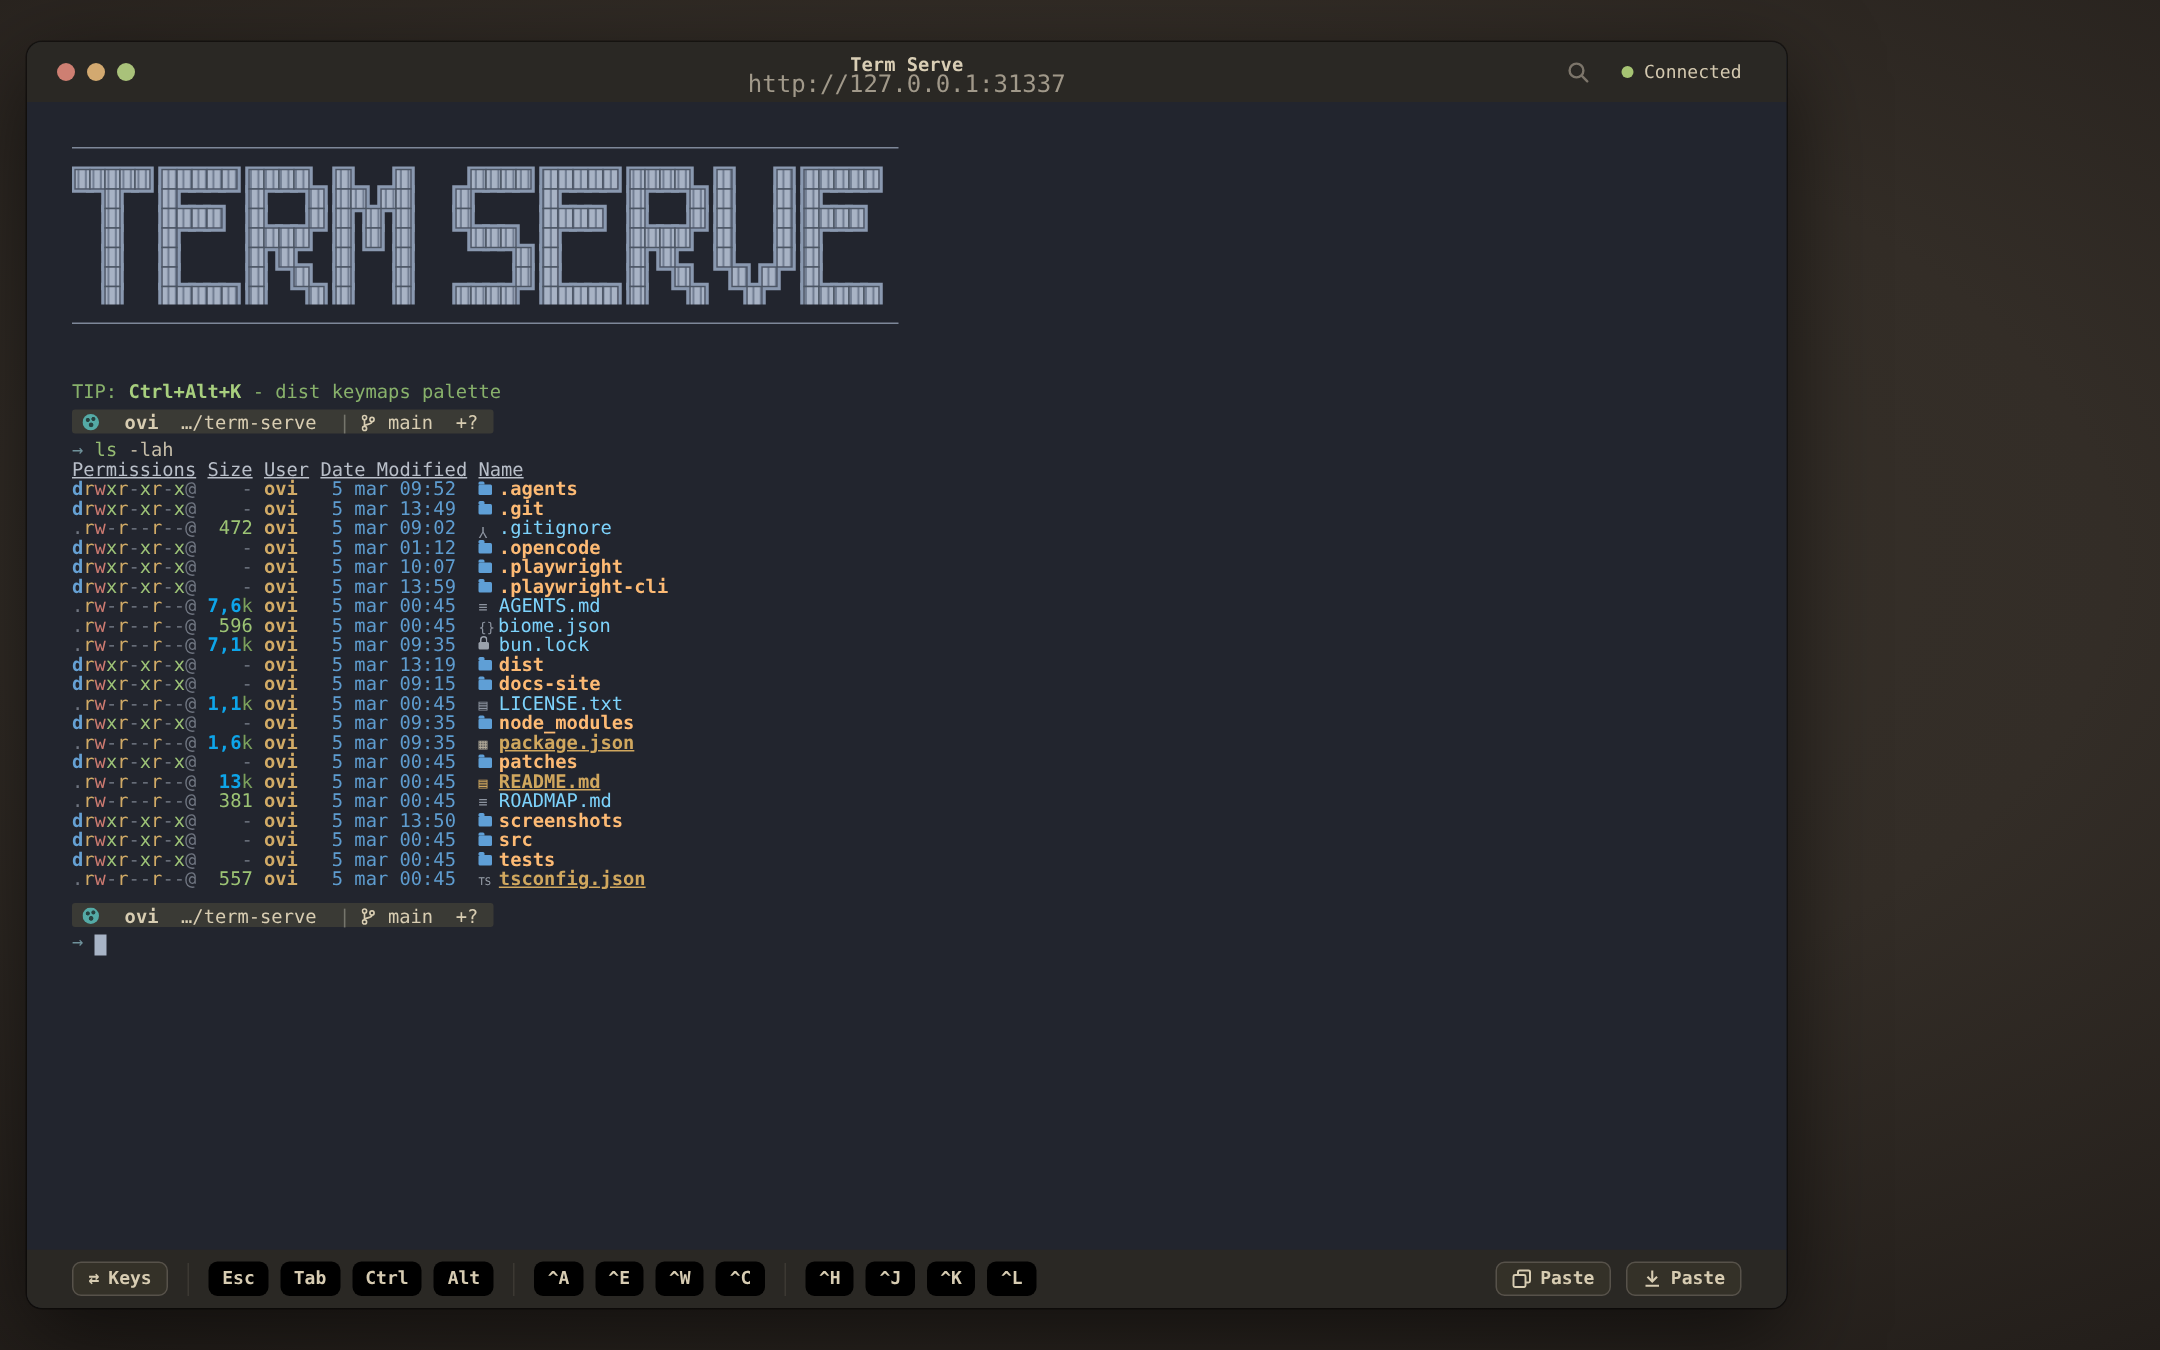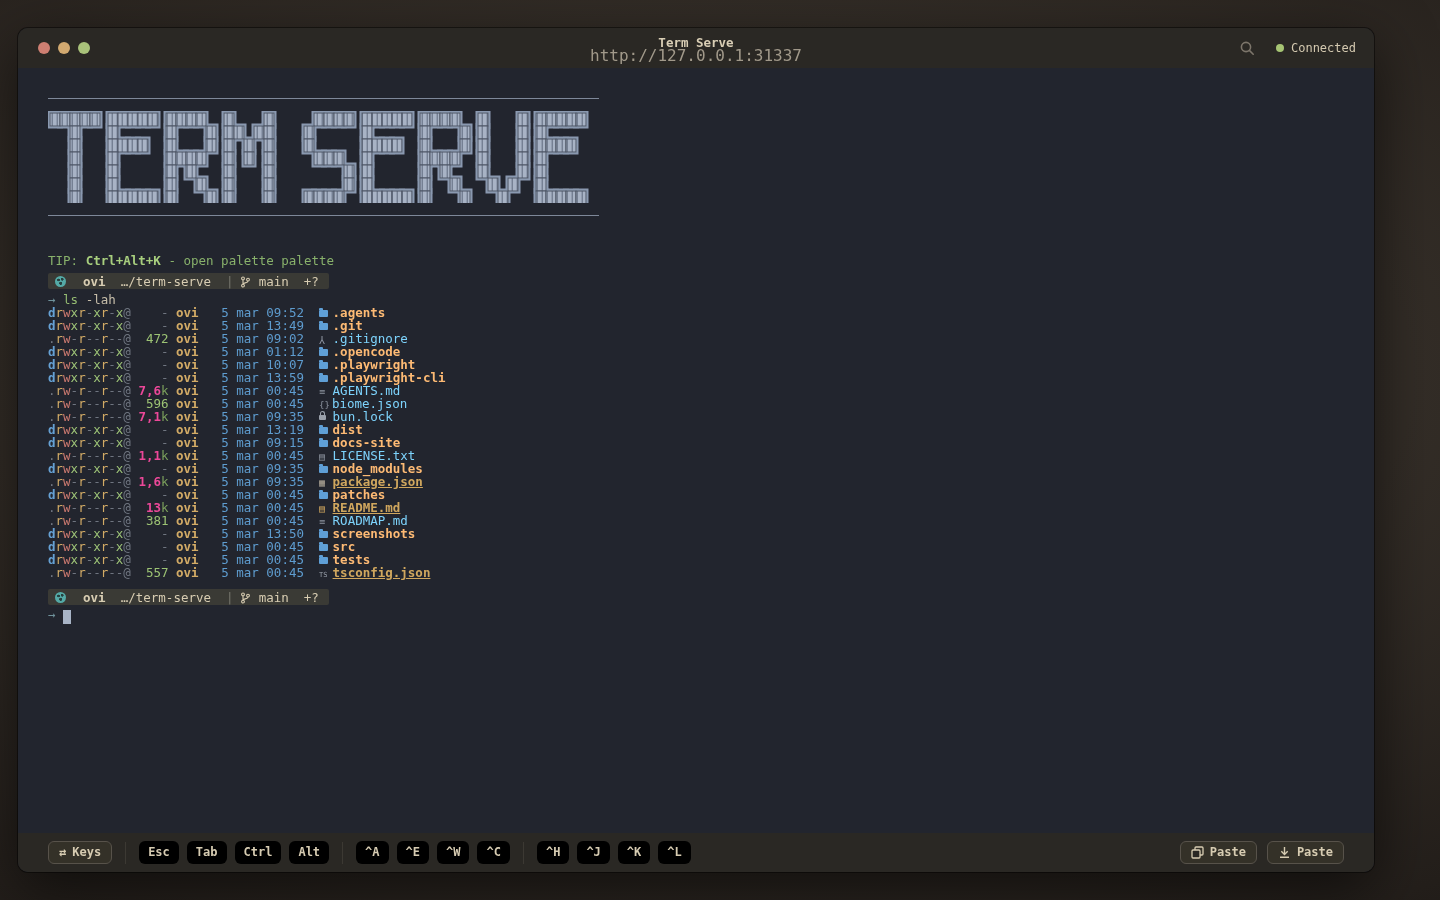--- a/index.html
+++ b/index.html
@@ -2,36 +2,36 @@
 <html><head>
 <meta charset="utf-8">
 <style>
   html,body{margin:0;padding:0;}
   body{
     width:1440px;height:900px;overflow:hidden;
     background:radial-gradient(120% 95% at 50% 42%, #38322b 0%, #332d27 40%, #241f1b 72%, #131010 100%);
     font-family:"DejaVu Sans Mono", monospace;
   }
   .window{
-    position:absolute;left:18px;top:28px;width:1356px;height:844px;
+    position:absolute;left:18px;top:28px;width:1173px;height:844px;
     border-radius:10px;overflow:hidden;background:#22252e;
     box-shadow:0 18px 60px rgba(0,0,0,.6), 0 0 0 1px rgba(0,0,0,.45);
     display:flex;flex-direction:column;
   }
   
   .titlebar{height:40px;background:#2a2824;flex:0 0 auto;position:relative;display:flex;align-items:center;}
   .lights{display:flex;gap:8px;margin-left:20px;}
   .light{width:12px;height:12px;border-radius:50%;}
   .light.r{background:#ce7f72;}
   .light.y{background:#d2a970;}
   .light.g{background:#a9c27a;}
   .titlecenter{position:absolute;left:0;right:0;top:0;height:100%;display:flex;flex-direction:column;align-items:center;justify-content:center;pointer-events:none;}
   .wtitle{font-size:12.5px;font-weight:bold;color:#d9ceb5;line-height:15px;}
   .wurl{font-size:16px;color:#a1998a;line-height:12px;}
-  .titleright{position:absolute;right:18px;top:0;height:100%;display:flex;align-items:center;gap:18px;}
+  .titleright{position:absolute;right:30px;top:0;height:100%;display:flex;align-items:center;gap:18px;}
   .searchbtn{background:none;border:none;padding:2px;cursor:pointer;display:flex;}
   .status{display:flex;align-items:center;gap:7px;}
   .dot{width:8px;height:8px;border-radius:50%;background:#a6c473;}
   .statuslabel{font-size:12px;color:#d4c9b0;}
   
   .terminal{flex:1 1 auto;background:#22252e;padding:30px 0 0 30px;color:#d5cbb4;font-size:12.5px;line-height:13px;position:relative;overflow:hidden;}
   .rule{width:551px;height:1px;background:#7e8899;}
   .banner{display:block;margin:12px 0;}
   .tline{height:13px;white-space:pre;}
   .tip{margin-top:38px;color:#88b16b;}
@@ -53,21 +53,21 @@
   .cgreen{color:#95bb72;}
   .cargs{color:#c6bda9;}
   .lshead{color:#b9bfc9;}
   .lshead u{text-decoration:underline;}
   .pd{color:#66a1d4;font-weight:bold;}
   .pr{color:#d2ab66;}
   .pw{color:#cc7a70;}
   .px{color:#9dc377;}
   .pm{color:#6f7580;}
   .sz{color:#9cc374;}
-  .szb{color:#ec4899;font-weight:bold;}
+  .szb{color:#0ea5e9;font-weight:bold;}
   .su{color:#7ba05c;}
   .usr{color:#d2ab66;font-weight:bold;}
   .dt{color:#5e9ccf;}
   .nm-dir{color:#fdba74;font-weight:bold;}
   .nm-file{color:#7dd3fc;}
   .nm-hl{color:#d0a75e;font-weight:bold;text-decoration:underline;}
   .ic{display:inline-block;width:1ch;text-align:center;font-size:10px;color:#8d94a0;}
   .ic.yw{color:#d0a75e;}
   .ic.pale{color:#b0a898;}
   .ic .tsbox{font-size:7px;letter-spacing:0;color:#9aa1ab;font-weight:normal;}
@@ -295,33 +295,34 @@
           <rect x="488" y="67" width="10" height="13" fill="url(#stripes)" stroke="#4c5564" stroke-width="1"></rect>
           <rect x="488" y="80" width="10" height="13" fill="url(#stripes)" stroke="#4c5564" stroke-width="1"></rect>
           <rect x="498" y="80" width="10" height="13" fill="url(#stripes)" stroke="#4c5564" stroke-width="1"></rect>
           <rect x="508" y="80" width="10" height="13" fill="url(#stripes)" stroke="#4c5564" stroke-width="1"></rect>
           <rect x="518" y="80" width="10" height="13" fill="url(#stripes)" stroke="#4c5564" stroke-width="1"></rect>
           <rect x="528" y="80" width="10" height="13" fill="url(#stripes)" stroke="#4c5564" stroke-width="1"></rect>
         </g>
       </svg>
     <div class="rule"></div>
 
-    <div class="tline tip"><span>TIP: </span><b>Ctrl+Alt+K</b><span> - open palette palette</span></div>
+    <div class="tline tip"><span>TIP: </span><b>Ctrl+Alt+K</b><span> - dist keymaps palette</span></div>
 
     <div class="pline">
         <span class="pbar" id="pbar1"><span class="osicon"></span><span>  </span><b>ovi</b><span>  </span><span>…/term-serve</span><span>  </span><span class="psep">|</span><span> </span><svg class="branchicon" width="9" height="12" viewBox="0 0 9 12">
             <circle cx="2" cy="2.4" r="1.4" fill="none" stroke="#d8cdb2" stroke-width="1.1"></circle>
             <circle cx="2" cy="9.6" r="1.4" fill="none" stroke="#d8cdb2" stroke-width="1.1"></circle>
             <circle cx="7" cy="3.6" r="1.4" fill="none" stroke="#d8cdb2" stroke-width="1.1"></circle>
             <path d="M2 3.8 V8.2 M7 5 C7 7.4 2 6.4 2 8.2" fill="none" stroke="#d8cdb2" stroke-width="1.1"></path>
           </svg><span> </span><span>main</span><span>  </span><span>+?</span></span>
       </div>
 
     <div class="tline cmdline"><span class="arrow">→</span><span> </span><span class="cgreen">ls</span><span> </span><span class="cargs">-lah</span></div>
 
+    <div class="tline lshead" id="lshead"><u>Permissions</u> <u>Size</u> <u>User</u> <u>Date Modified</u> <u>Name</u></div>
     <div id="lsrows">
         <div class="tline"><span class="pd">d</span><span class="pr">r</span><span class="pw">w</span><span class="px">x</span><span class="pr">r</span><span class="pm">-</span><span class="px">x</span><span class="pr">r</span><span class="pm">-</span><span class="px">x</span><span class="pm">@</span> <span class="pm">   -</span> <span class="usr">ovi </span> <span class="dt"> 5 mar 09:52</span>  <span class="ic"><span class="fold"></span></span> <span class="nm-dir">.agents</span></div>
         <div class="tline"><span class="pd">d</span><span class="pr">r</span><span class="pw">w</span><span class="px">x</span><span class="pr">r</span><span class="pm">-</span><span class="px">x</span><span class="pr">r</span><span class="pm">-</span><span class="px">x</span><span class="pm">@</span> <span class="pm">   -</span> <span class="usr">ovi </span> <span class="dt"> 5 mar 13:49</span>  <span class="ic"><span class="fold"></span></span> <span class="nm-dir">.git</span></div>
         <div class="tline"><span class="pm">.</span><span class="pr">r</span><span class="pw">w</span><span class="pm">-</span><span class="pr">r</span><span class="pm">-</span><span class="pm">-</span><span class="pr">r</span><span class="pm">-</span><span class="pm">-</span><span class="pm">@</span> <span class="sz"> 472</span> <span class="usr">ovi </span> <span class="dt"> 5 mar 09:02</span>  <span class="ic"><span class="flip">Y</span></span> <span class="nm-file">.gitignore</span></div>
         <div class="tline"><span class="pd">d</span><span class="pr">r</span><span class="pw">w</span><span class="px">x</span><span class="pr">r</span><span class="pm">-</span><span class="px">x</span><span class="pr">r</span><span class="pm">-</span><span class="px">x</span><span class="pm">@</span> <span class="pm">   -</span> <span class="usr">ovi </span> <span class="dt"> 5 mar 01:12</span>  <span class="ic"><span class="fold"></span></span> <span class="nm-dir">.opencode</span></div>
         <div class="tline"><span class="pd">d</span><span class="pr">r</span><span class="pw">w</span><span class="px">x</span><span class="pr">r</span><span class="pm">-</span><span class="px">x</span><span class="pr">r</span><span class="pm">-</span><span class="px">x</span><span class="pm">@</span> <span class="pm">   -</span> <span class="usr">ovi </span> <span class="dt"> 5 mar 10:07</span>  <span class="ic"><span class="fold"></span></span> <span class="nm-dir">.playwright</span></div>
         <div class="tline"><span class="pd">d</span><span class="pr">r</span><span class="pw">w</span><span class="px">x</span><span class="pr">r</span><span class="pm">-</span><span class="px">x</span><span class="pr">r</span><span class="pm">-</span><span class="px">x</span><span class="pm">@</span> <span class="pm">   -</span> <span class="usr">ovi </span> <span class="dt"> 5 mar 13:59</span>  <span class="ic"><span class="fold"></span></span> <span class="nm-dir">.playwright-cli</span></div>
         <div class="tline"><span class="pm">.</span><span class="pr">r</span><span class="pw">w</span><span class="pm">-</span><span class="pr">r</span><span class="pm">-</span><span class="pm">-</span><span class="pr">r</span><span class="pm">-</span><span class="pm">-</span><span class="pm">@</span> <span class="szb">7,6</span><span class="su">k</span> <span class="usr">ovi </span> <span class="dt"> 5 mar 00:45</span>  <span class="ic">≡</span> <span class="nm-file">AGENTS.md</span></div>
         <div class="tline"><span class="pm">.</span><span class="pr">r</span><span class="pw">w</span><span class="pm">-</span><span class="pr">r</span><span class="pm">-</span><span class="pm">-</span><span class="pr">r</span><span class="pm">-</span><span class="pm">-</span><span class="pm">@</span> <span class="sz"> 596</span> <span class="usr">ovi </span> <span class="dt"> 5 mar 00:45</span>  <span class="ic" style="font-size:9px;">{}</span> <span class="nm-file">biome.json</span></div>
         <div class="tline"><span class="pm">.</span><span class="pr">r</span><span class="pw">w</span><span class="pm">-</span><span class="pr">r</span><span class="pm">-</span><span class="pm">-</span><span class="pr">r</span><span class="pm">-</span><span class="pm">-</span><span class="pm">@</span> <span class="szb">7,1</span><span class="su">k</span> <span class="usr">ovi </span> <span class="dt"> 5 mar 09:35</span>  <span class="ic"><span class="lockic"></span></span> <span class="nm-file">bun.lock</span></div>

